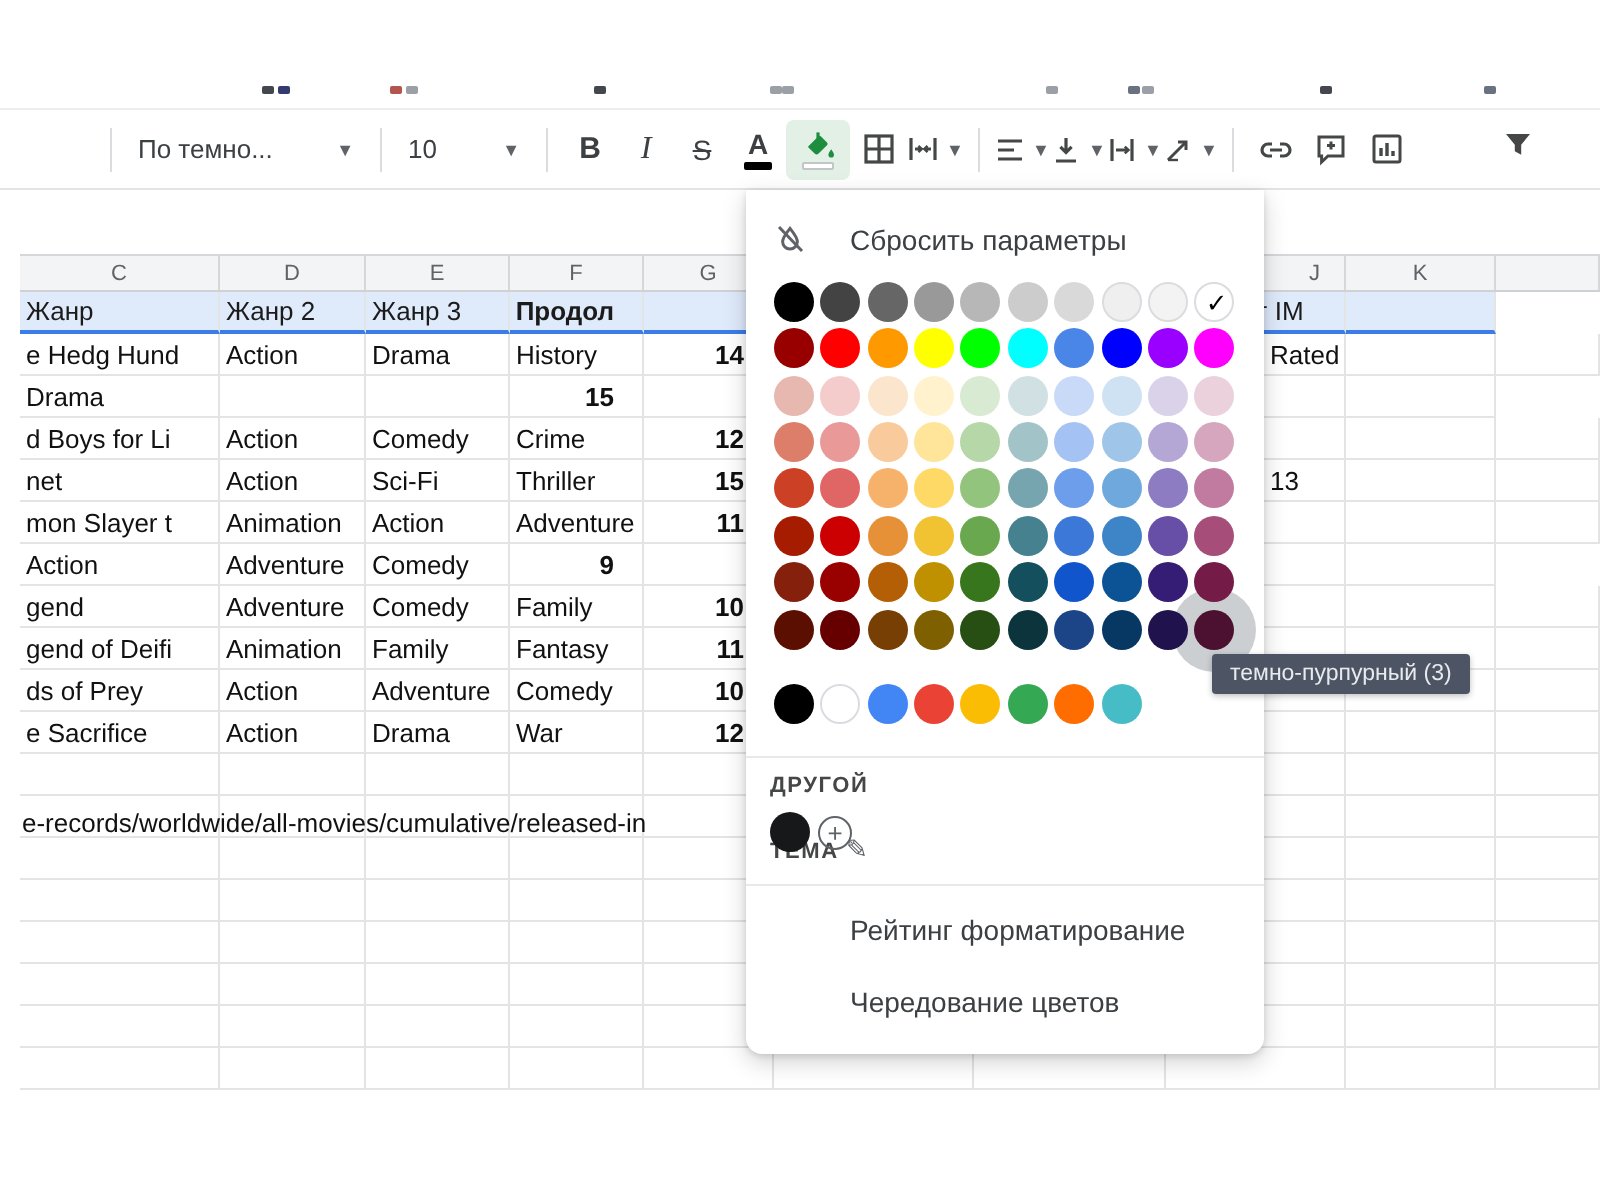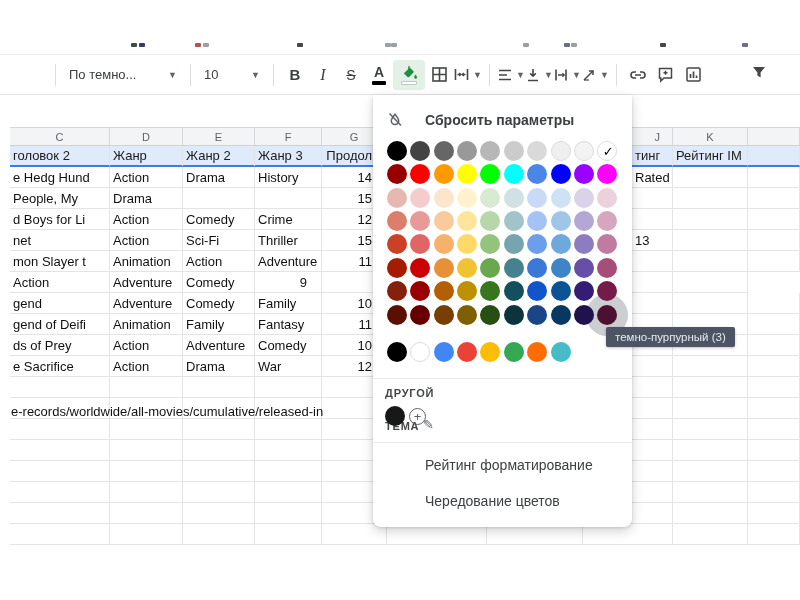--- a/index.html
+++ b/index.html
@@ -35,29 +35,29 @@
   .colheaders{position:absolute;left:10px;top:127px;width:790px;height:19px;display:grid;
               grid-template-columns:100px 73px 72px 67px 65px 100px 96px 90px 75px 52px;
               background:#f3f4f6;border-top:1px solid #d5d7da;border-bottom:1px solid #cfd1d4;box-sizing:border-box;}
   .colcell{font-size:11px;color:#5f6368;display:flex;align-items:center;justify-content:center;
            border-right:1px solid #d5d7da;overflow:hidden;}
   .colcell.col-right{justify-content:flex-end;padding-right:12px;}
   .sheetrows{position:absolute;left:10px;top:146px;width:790px;}
   .srow{display:grid;grid-template-columns:100px 73px 72px 67px 65px 100px 96px 90px 75px 52px;height:21px;box-sizing:border-box;}
   .scell{font-size:13px;color:#111;padding:0 0 0 3px;display:flex;align-items:center;
          border-right:1px solid #e3e4e6;border-bottom:1px solid #e3e4e6;overflow:hidden;white-space:nowrap;box-sizing:border-box;}
-  .scell.cg{justify-content:flex-end;padding-right:14px;padding-left:0;}
+  .scell.cg{justify-content:flex-end;padding-right:14px;padding-left:0;font-weight:bold;}
   .scell.cj{padding-left:52px;overflow:visible;}
   .srow.bluerow .scell{background:#dfeafb;border-bottom:2px solid #3b7ce8;color:#1b1b1b;}
   .urloverlay{position:absolute;left:1px;top:255px;height:21px;line-height:21px;font-size:13px;color:#111;white-space:nowrap;}
 
   
   .panel{position:absolute;left:373px;top:95px;width:259px;height:432px;background:#fff;z-index:20;
          border-radius:0 0 8px 8px;box-shadow:0 4px 12px rgba(0,0,0,.18),0 1px 3px rgba(0,0,0,.12);}
-  .reset-item{position:absolute;left:0;top:8px;width:100%;height:34px;display:flex;align-items:center;cursor:pointer;font-weight:bold;}
+  .reset-item{position:absolute;left:0;top:8px;width:100%;height:34px;display:flex;align-items:center;cursor:pointer;}
   .reset-item .ricon{margin:0 0 0 12px;width:20px;display:flex;justify-content:center;}
   .reset-item .rlabel{margin-left:20px;font-size:14px;color:#3c4043;}
   .palette{position:absolute;left:12px;top:44px;width:234px;height:188px;}
   .swatch{position:absolute;width:20px;height:20px;border-radius:50%;box-sizing:border-box;z-index:2;cursor:pointer;}
   .swatch.light{border:1px solid #dadce0;}
   .swatch .check{position:absolute;left:0;top:0;width:20px;height:20px;display:flex;align-items:center;justify-content:center;
                  font-size:13px;font-weight:700;color:#000;}
   .halo{position:absolute;width:42px;height:42px;border-radius:50%;background:rgba(128,134,139,.40);z-index:1;}
   .section-label{position:absolute;left:12px;font-size:11px;font-weight:700;letter-spacing:.8px;color:#444746;}
   .pencil{position:absolute;left:50px;font-size:13px;color:#5f6368;cursor:pointer;line-height:1;}
@@ -205,21 +205,20 @@
       <div class="colcell">G</div>
       <div class="colcell">H</div>
       <div class="colcell">I</div>
       <div class="colcell col-right">J</div>
       <div class="colcell">K</div>
       <div class="colcell"></div>
     </div>
   <div class="sheetrows" id="sheetrows">
     <div class="urloverlay">e-records/worldwide/all-movies/cumulative/released-in</div>
   <div class="srow bluerow">
-        <div class="scell">головок 2</div>
         <div class="scell">Жанр</div>
         <div class="scell">Жанр 2</div>
         <div class="scell">Жанр 3</div>
         <div class="scell cg">Продол</div>
         <div class="scell"></div>
         <div class="scell"></div>
         <div class="scell cj">тинг</div>
         <div class="scell">Рейтинг IM</div>
         <div class="scell"></div>
       </div>
@@ -229,21 +228,20 @@
         <div class="scell">Drama</div>
         <div class="scell">History</div>
         <div class="scell cg">14</div>
         <div class="scell"></div>
         <div class="scell"></div>
         <div class="scell cj">Rated</div>
         <div class="scell"></div>
         <div class="scell"></div>
       </div>
       <div class="srow">
-        <div class="scell"> People, My</div>
         <div class="scell">Drama</div>
         <div class="scell"></div>
         <div class="scell"></div>
         <div class="scell cg">15</div>
         <div class="scell"></div>
         <div class="scell"></div>
         <div class="scell cj"></div>
         <div class="scell"></div>
         <div class="scell"></div>
       </div>

